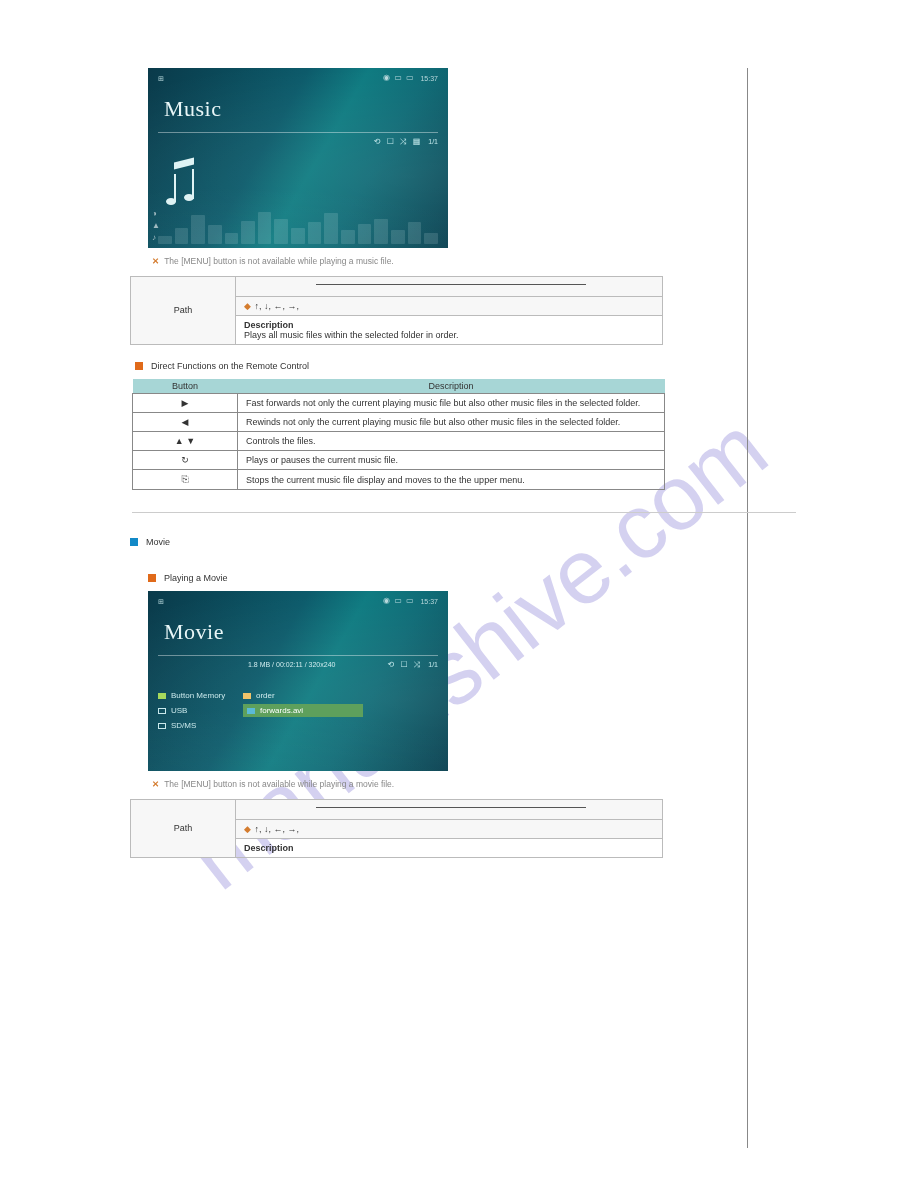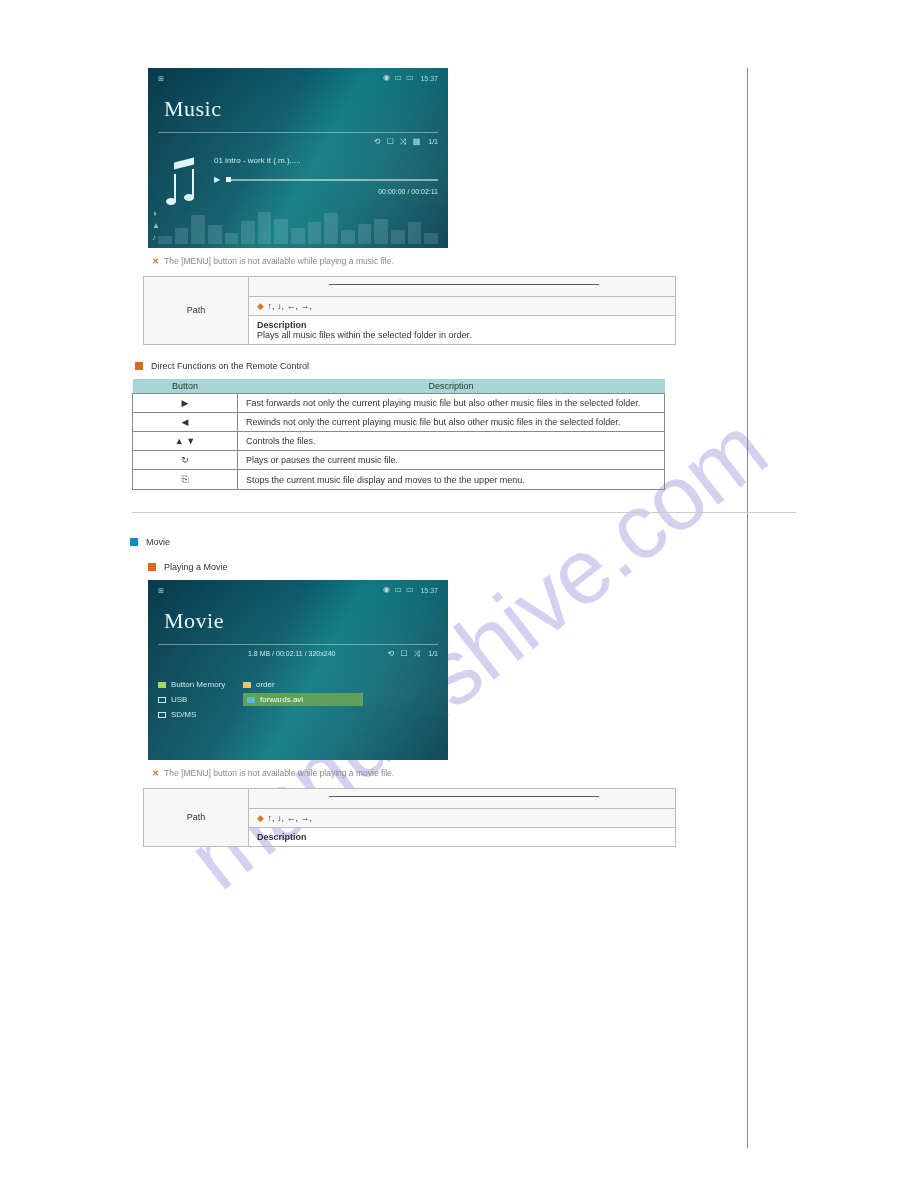--- a/index.html
+++ b/index.html
@@ -99,30 +99,30 @@
   .file-list { position:absolute; left:95px; top:100px; right:12px; font-size:8px; }
   .file-list .folder { display:flex; gap:5px; align-items:center; color:#cfebee; margin-bottom:4px; }
   .file-list .ficon { width:8px; height:6px; background:#f0c36a; }
   .file-list .selrow { background:#5ea05c; color:#fff; padding:2px 4px; display:flex; gap:5px; align-items:center; width:120px; }
   .file-list .vicon { width:8px; height:6px; background:#5bbad6; }
 
   .annotate-row { display:flex; gap:5px; align-items:flex-start; margin:6px 0 10px 22px; color:#888; font-size:8.5px; }
   .x-icon { color:#d47c2f; font-weight:bold; }
   .dia-icon { color:#d47c2f; display:inline-block; width:8px;}
 
-  .tt { width: 533px; border-collapse: collapse; font-size:9px; margin-left: 13px; }
+  .tt { width: 533px; border-collapse: collapse; font-size:9px; margin-left: 0; }
   .tt td, .tt th { border: 1px solid #bbb; padding: 4px 8px; vertical-align: top; }
   .tt .hdr-row td { background:#f7f7f7; text-align:center; padding-bottom:5px; }
   .tt .lt { text-align:center; width:105px; }
   .underline-ghost { display:inline-block; height:1px; width:270px; border-bottom:1px solid #555; vertical-align:4px; margin-left:4px;}
 
   .sec-head { display:flex; gap:8px; align-items:center; font-size:9px; font-weight: normal; margin: 16px 0 8px 5px; }
   .sq-orange { width:8px; height:8px; background:#e06a1a; }
   .sq-blue { width:8px; height:8px; background:#1289c7; }
-  .subh { margin-left:18px; margin-top:15px;}
+  .subh { margin-left:18px; margin-top:26px;}
 
   .tt2 { width: 533px; border-collapse:collapse; font-size:9px; margin-left: 2px;}
   .tt2 th { background:#a7d6d6; padding:2px 8px; font-weight: normal; }
   .tt2 td { border:1px solid #888; padding:4px 8px; }
   .tt2 th:first-child { width:105px; }
   .tt2 td.c { text-align:center; }
 
   .divider { border-top:1px solid #ccc; margin: 22px 2px 10px 2px; }
   .big-header { margin: 24px 0 10px 0; }
 
@@ -163,28 +163,20 @@
       <span class="ss-icrow">⟲ ☐ ⤨ ▦</span>
       <span>1/1</span>
     </div>
     <div class="player-body">
       <div class="music-note">
         <span class="beam"></span>
           <span class="s1"></span>
           <span class="s2"></span>
           <span class="n1"></span>
           <span class="n2"></span>
-      </div>
-      <div class="track-area">
-        <div>01 intro - work it (.m.).....</div>
-        <div class="progress">
-          <span style="color:#cfebee">▶</span>
-          <span class="pbar"></span>
-        </div>
-        <div class="time">00:00:00 / 00:02:11</div>
       </div>
     </div>
     <div class="eq">
       <span style="height:22%"></span>
         <span style="height:44%"></span>
         <span style="height:80%"></span>
         <span style="height:52%"></span>
         <span style="height:30%"></span>
         <span style="height:65%"></span>
         <span style="height:90%"></span>

